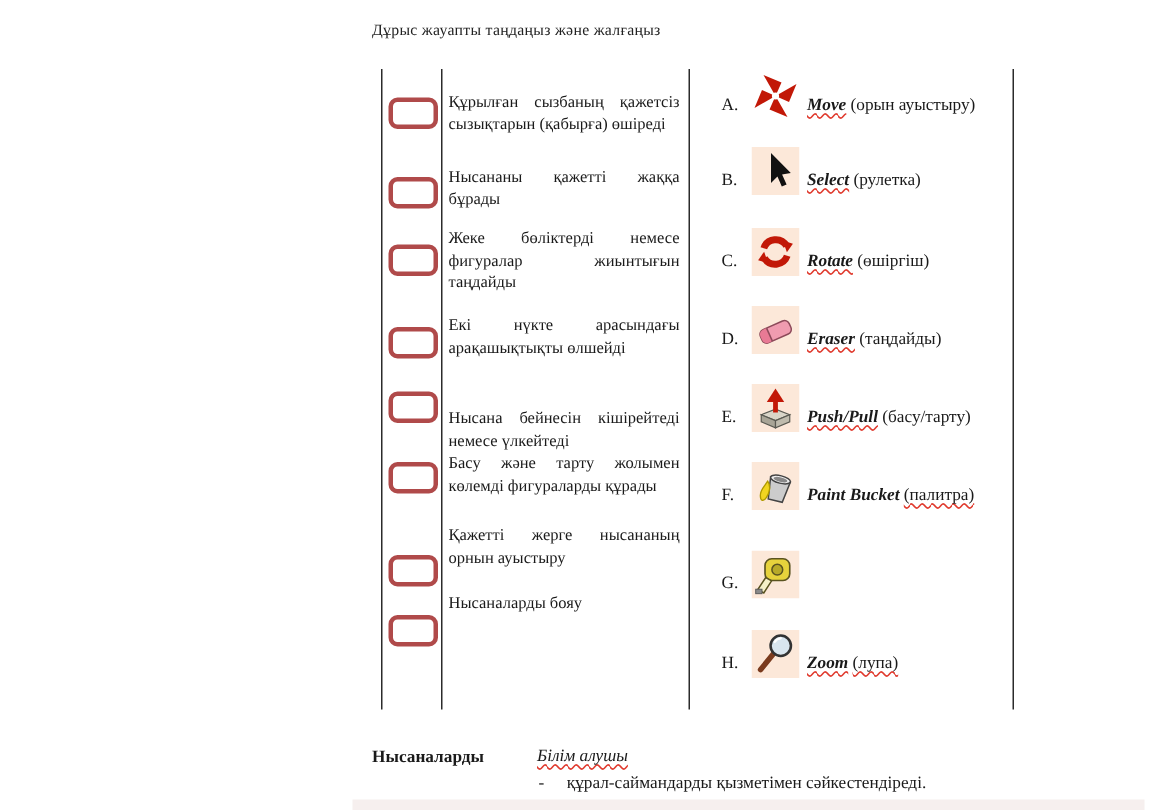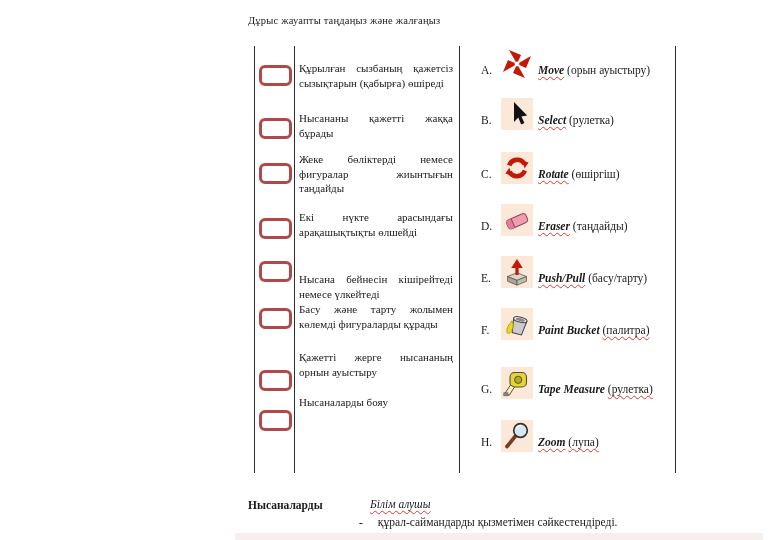--- a/index.html
+++ b/index.html
@@ -41,21 +41,21 @@
   .tname  { font-weight:700;font-style:italic; }
   .sq {
     text-decoration-line:underline; text-decoration-style:wavy;
     text-decoration-color:var(--squiggle-red,#e03a2e);
     text-decoration-thickness:1px; text-underline-offset:2px;
   }
   .descriptor-label {
     position:absolute; left:248px; top:499px; font-weight:700; font-size:11.5px;
   }
   .descriptor-subject {
-    position:absolute; left:370px; top:498px; font-style:italic; font-size:11.5px;
+    position:absolute; left:358px; top:498px; font-style:italic; font-size:11.5px;
   }
   .descriptor-bullet {
     position:absolute; left:359px; top:516px; font-size:11.5px;
     display:flex; gap:15px;
   }
   .bottom-strip {
     position:absolute; left:235px; top:533px; width:528px; height:7px;
     background:#f6efee;
   }
 </style>
@@ -169,21 +169,20 @@
 
   <div class="toolrow rG">
     <span class="tletter">G.</span>
     <svg class="ticon" viewBox="0 0 32 32">
       <rect width="32" height="32" fill="#fce8d9"></rect>
       <rect x="9" y="5.5" width="16.5" height="14.5" rx="4.5" fill="#e6d23c" stroke="#5a5320" stroke-width="1.1"></rect>
       <circle cx="17.2" cy="12.8" r="3.6" fill="#b7a928" stroke="#5a5320" stroke-width="1"></circle>
       <path d="M9.5 18 L4.2 26 L8.2 28.3 L13.4 20.2 Z" fill="#f6f0c8" stroke="#5a5320" stroke-width="1"></path>
       <rect x="2.8" y="25.8" width="4.2" height="3" fill="#8a8a8a" stroke="#555555" stroke-width="0.6"></rect>
     </svg>
-    <span class="tlabel"><span class="tname">Tape Measure</span> <span class="sq">(рулетка)</span></span>
   </div>
 
   <div class="toolrow rH">
     <span class="tletter">H.</span>
     <svg class="ticon" viewBox="0 0 32 32">
       <rect width="32" height="32" fill="#fce8d9"></rect>
       <line x1="14.5" y1="16" x2="6" y2="26.5" stroke="#7a3b1e" stroke-width="3.6" stroke-linecap="round"></line>
       <circle cx="19.5" cy="10.5" r="6.8" fill="#d9e6ef" stroke="#333333" stroke-width="1.7"></circle>
       <path d="M15.5 8 A5 5 0 0 1 19.5 5.6" fill="none" stroke="#ffffff" stroke-width="1.4" stroke-linecap="round"></path>
     </svg>

